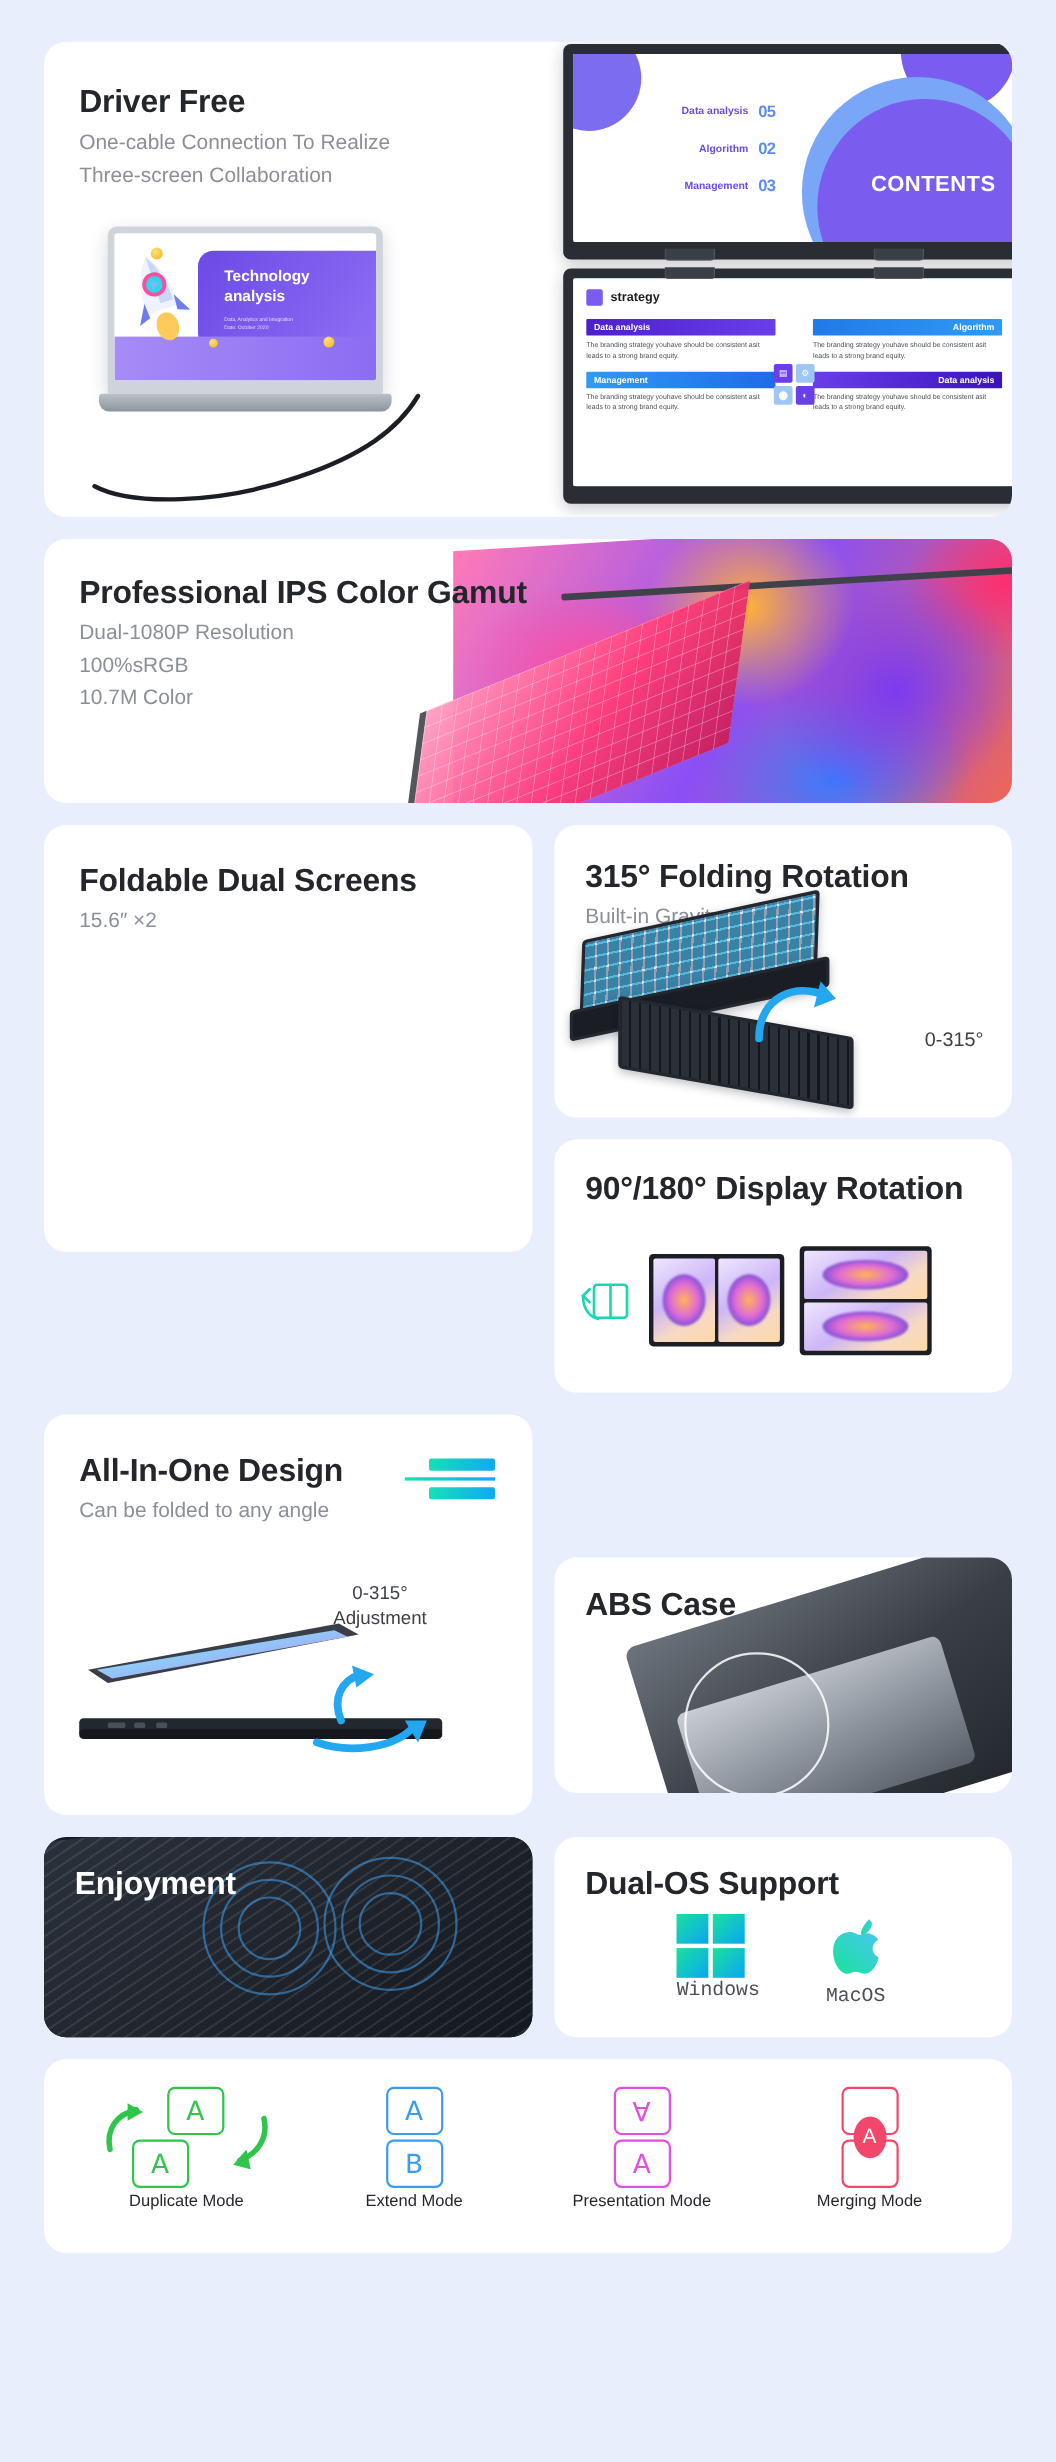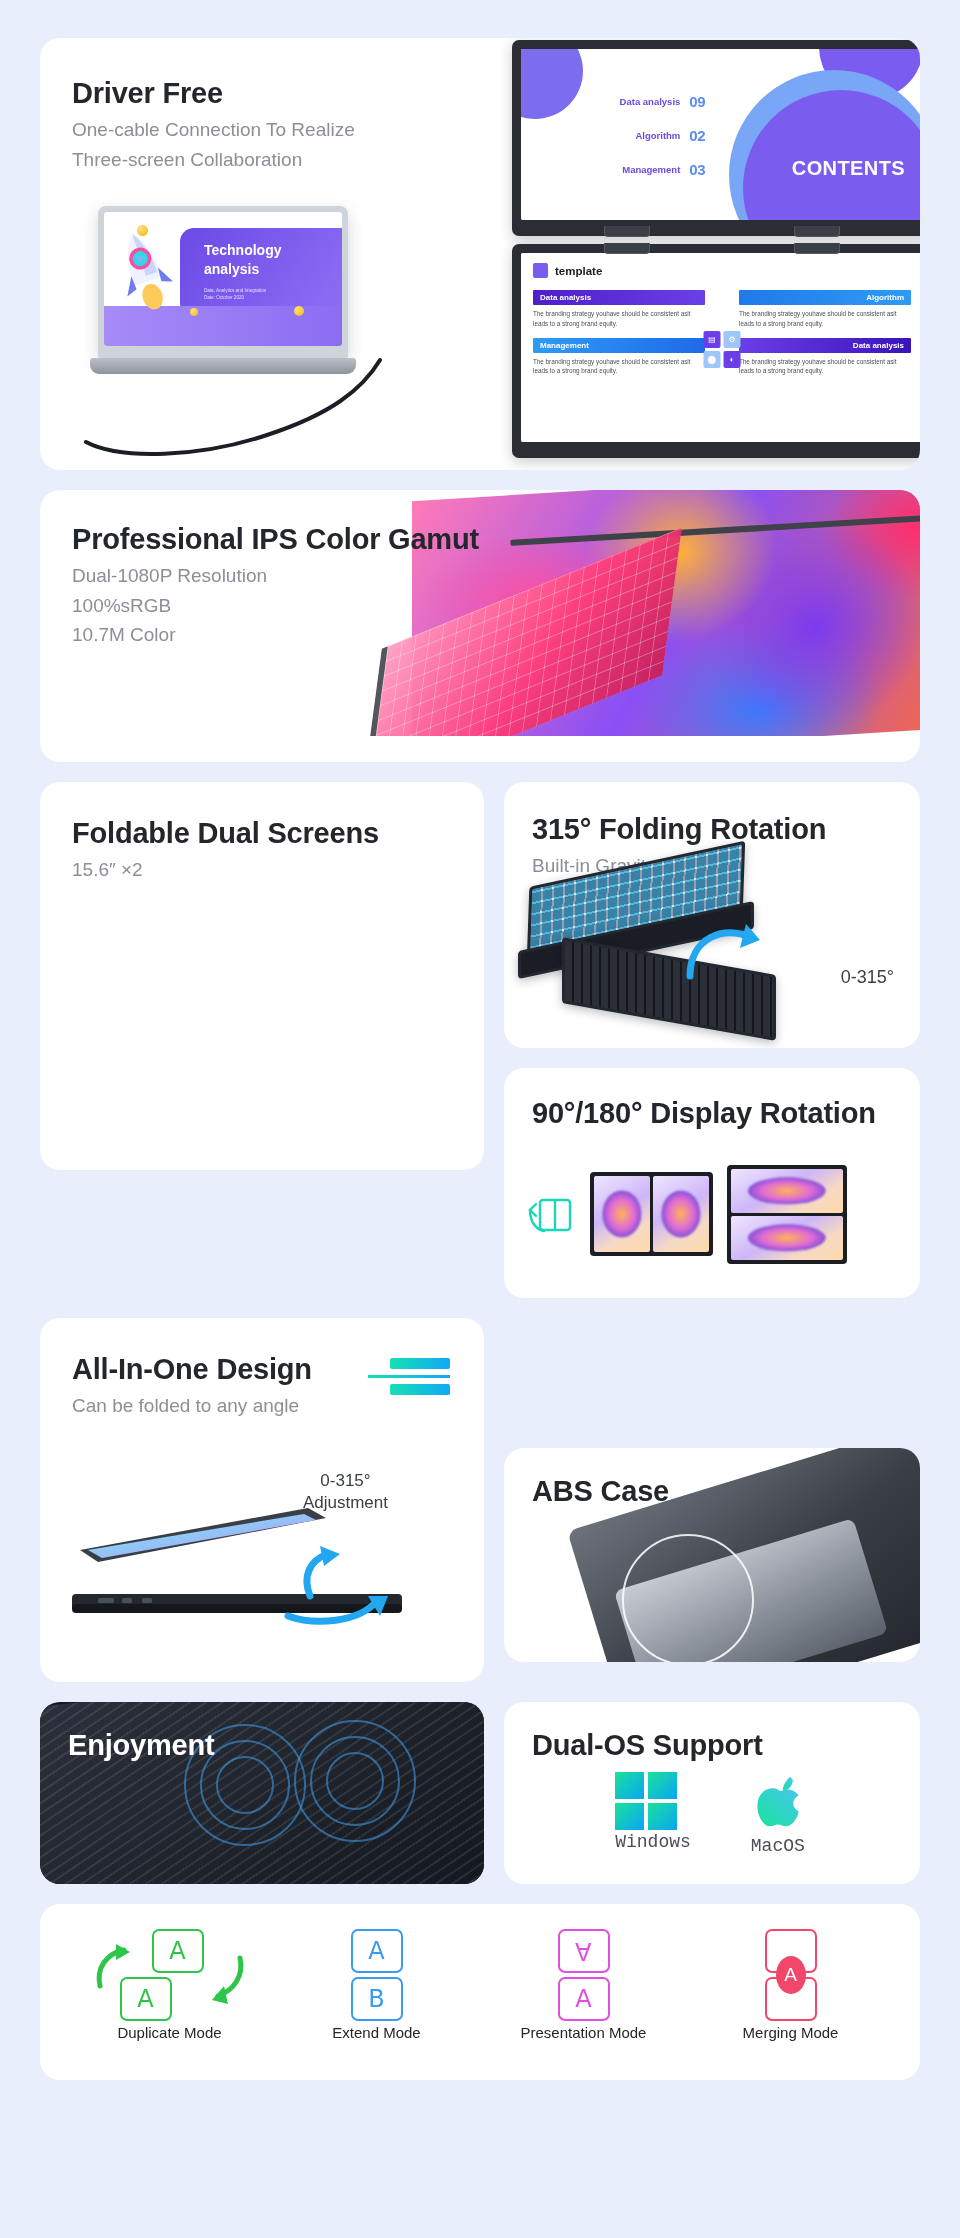--- a/index.html
+++ b/index.html
@@ -167,21 +167,21 @@
   .rocket {
     position: absolute; left: 6%; top: 12%;
     width: 52px; height: 84px; transform: rotate(-18deg);
   }
   .dot-y { position: absolute; border-radius: 50%; background: radial-gradient(circle at 35% 30%, #ffe07a, #f0b417); }
   .cable {
     position: absolute; left: 40px; top: 300px; width: 320px; height: 120px; z-index: 2;
   }
 
   
-  #card-ips { height: 272px; }
+  #card-ips { height: 240px; }
   #card-ips .txt { position: absolute; left: 32px; top: 32px; z-index: 4; }
   .ips-art {
     position: absolute; right: 0; top: 0; width: 560px; height: 246px; overflow: hidden;
   }
   .ips-wall {
     position: absolute; left: 52px; top: -6px; width: 560px; height: 260px;
     background:
       radial-gradient(ellipse 190px 120px at 22% 42%, #ff4fa0 0%, rgba(255,79,160,0) 62%),
       radial-gradient(ellipse 160px 150px at 48% 26%, #ffb03a 0%, rgba(255,176,58,0) 60%),
       radial-gradient(ellipse 180px 170px at 72% 58%, #7b3bf0 0%, rgba(123,59,240,0) 62%),
@@ -445,21 +445,21 @@
         <div class="mon-screen">
           <div class="s1">
             <div class="blob-b"></div>
             <div class="blob-a"></div>
             <div class="blob-c"></div>
             <div class="disc-outer"></div>
             <div class="disc-inner"></div>
             <div class="toc">
               <div class="toc-row">
                 <span class="toc-label">Data analysis</span>
-                <span class="toc-num">09</span>
+                <span class="toc-num">05</span>
               </div>
               <div class="toc-row">
                 <span class="toc-label">Algorithm</span>
                 <span class="toc-num">02</span>
               </div>
               <div class="toc-row">
                 <span class="toc-label">Management</span>
                 <span class="toc-num">03</span>
               </div>
             </div>
@@ -468,21 +468,21 @@
         </div>
         <div class="mon-bezel-tab" style="left:92px;bottom:-1px;"></div>
         <div class="mon-bezel-tab" style="left:282px;bottom:-1px;"></div>
       </div>
 
       <div class="mon-panel mon-bottom">
         <div class="mon-screen">
           <div class="s2">
             <div class="hdr">
               <span class="hdr-sq"></span>
-              <span class="hdr-txt">template</span>
+              <span class="hdr-txt">strategy</span>
             </div>
             <div class="grid">
               <div class="blk">
                 <div class="bar l b-purple">Data analysis</div>
                 <div class="body">The branding strategy youhave should be consistent asit leads to a strong brand equity.</div>
               </div>
               <div class="blk">
                 <div class="bar r b-blue">Algorithm</div>
                 <div class="body">The branding strategy youhave should be consistent asit leads to a strong brand equity.</div>
               </div>

